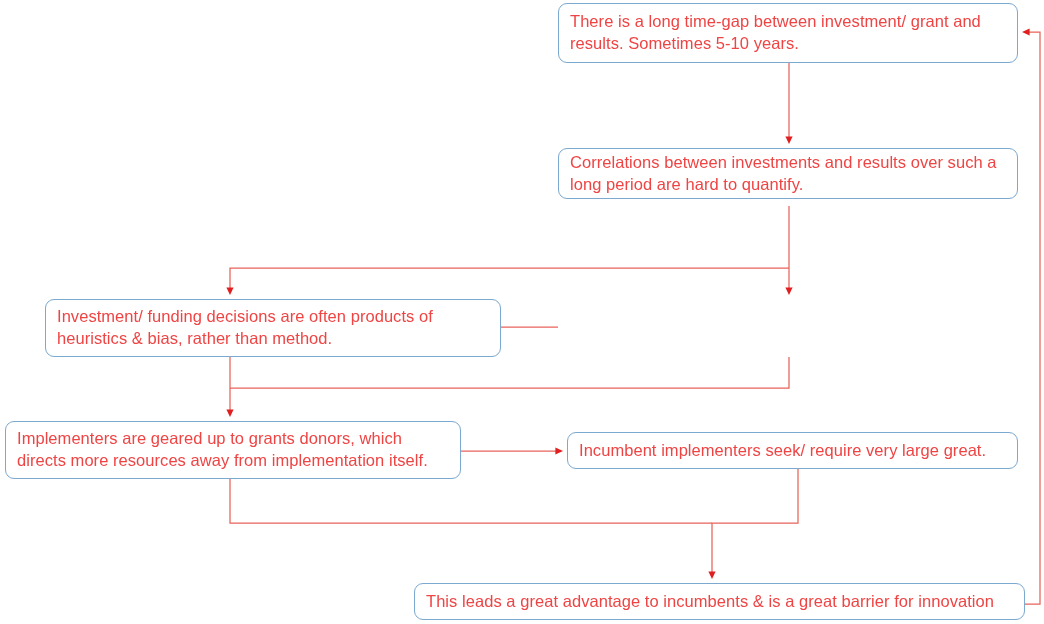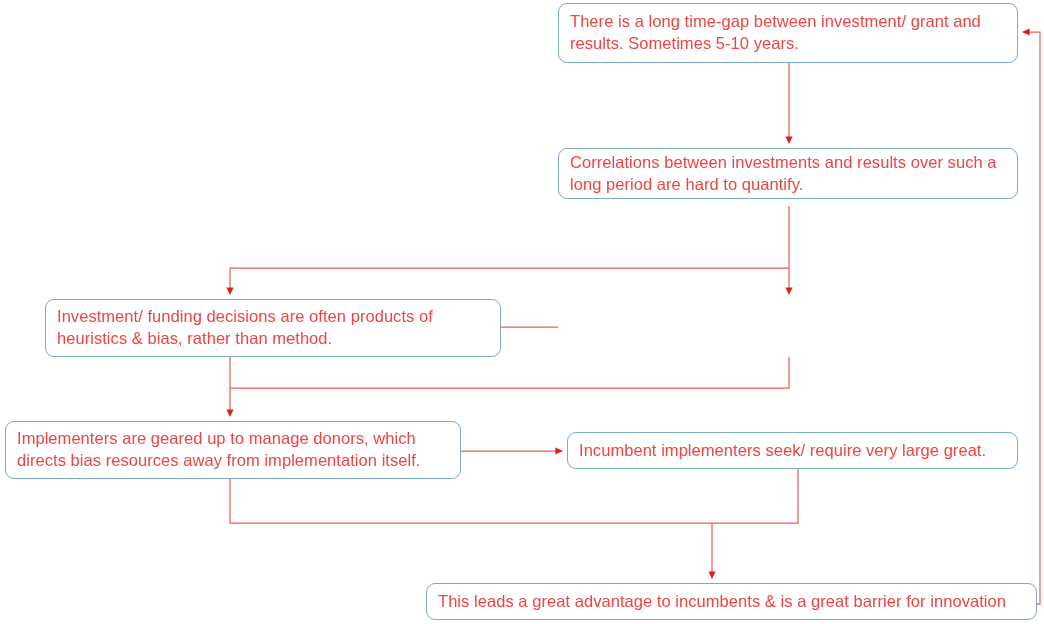--- a/index.html
+++ b/index.html
@@ -88,24 +88,24 @@
   <div class="node" style="left:558px; top:148px; width:460px; height:51px;">
     <span class="txt">Correlations between investments and results over such a long period are hard to quantify.</span>
   </div>
 
   <div class="node" style="left:5px; top:299px; width:456px; height:58px;margin-left:40px;">
     <span class="txt">Investment/ funding decisions are often products of heuristics &amp; bias, rather than method.</span>
   </div>
 
 
   <div class="node" style="left:5px; top:421px; width:456px; height:58px;">
-    <span class="txt">Implementers are geared up to manage donors, which directs bias resources away from implementation itself.</span>
+    <span class="txt">Implementers are geared up to grants donors, which directs more resources away from implementation itself.</span>
   </div>
 
   <div class="node" style="left:567px; top:432px; width:451px; height:37px;">
     <span class="txt">Incumbent implementers seek/ require very large great.</span>
   </div>
 
-  <div class="node" style="left:426px; top:583px; width:611px; height:37px;">
+  <div class="node" style="left:414px; top:583px; width:611px; height:37px;">
     <span class="txt">This leads a great advantage to incumbents &amp; is a great barrier for innovation</span>
   </div>
 
 </div>
 
 </body></html>

